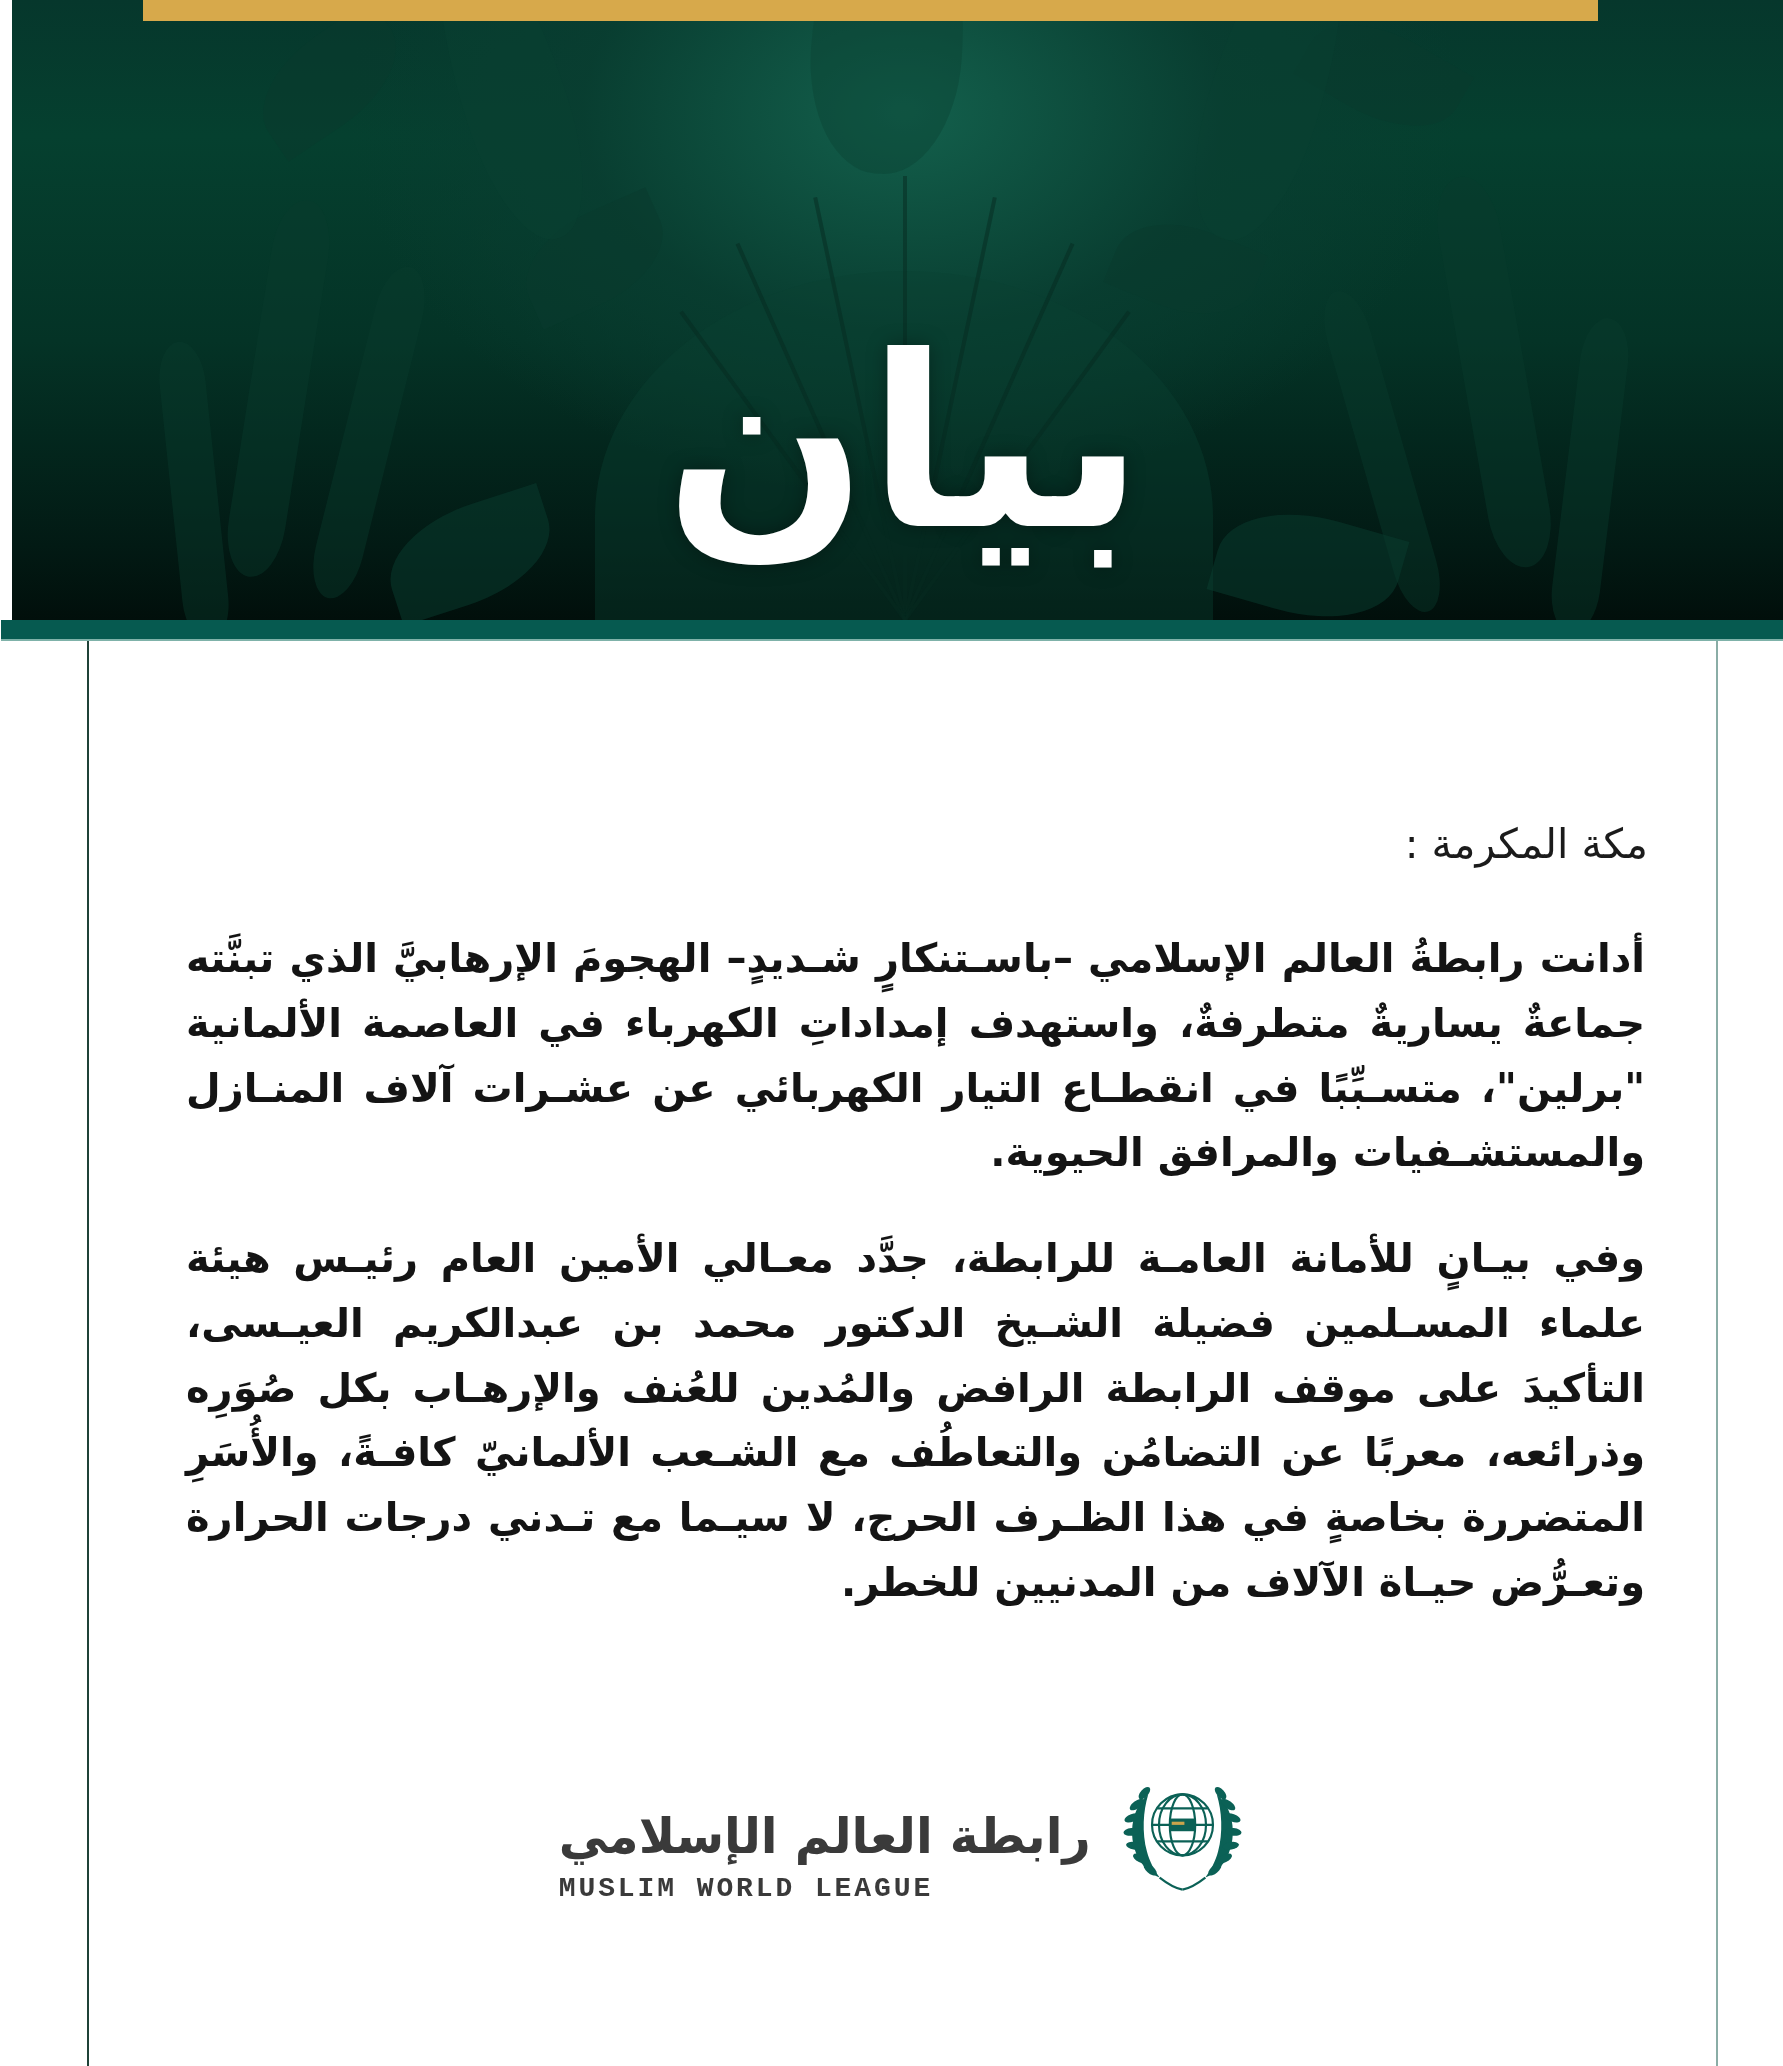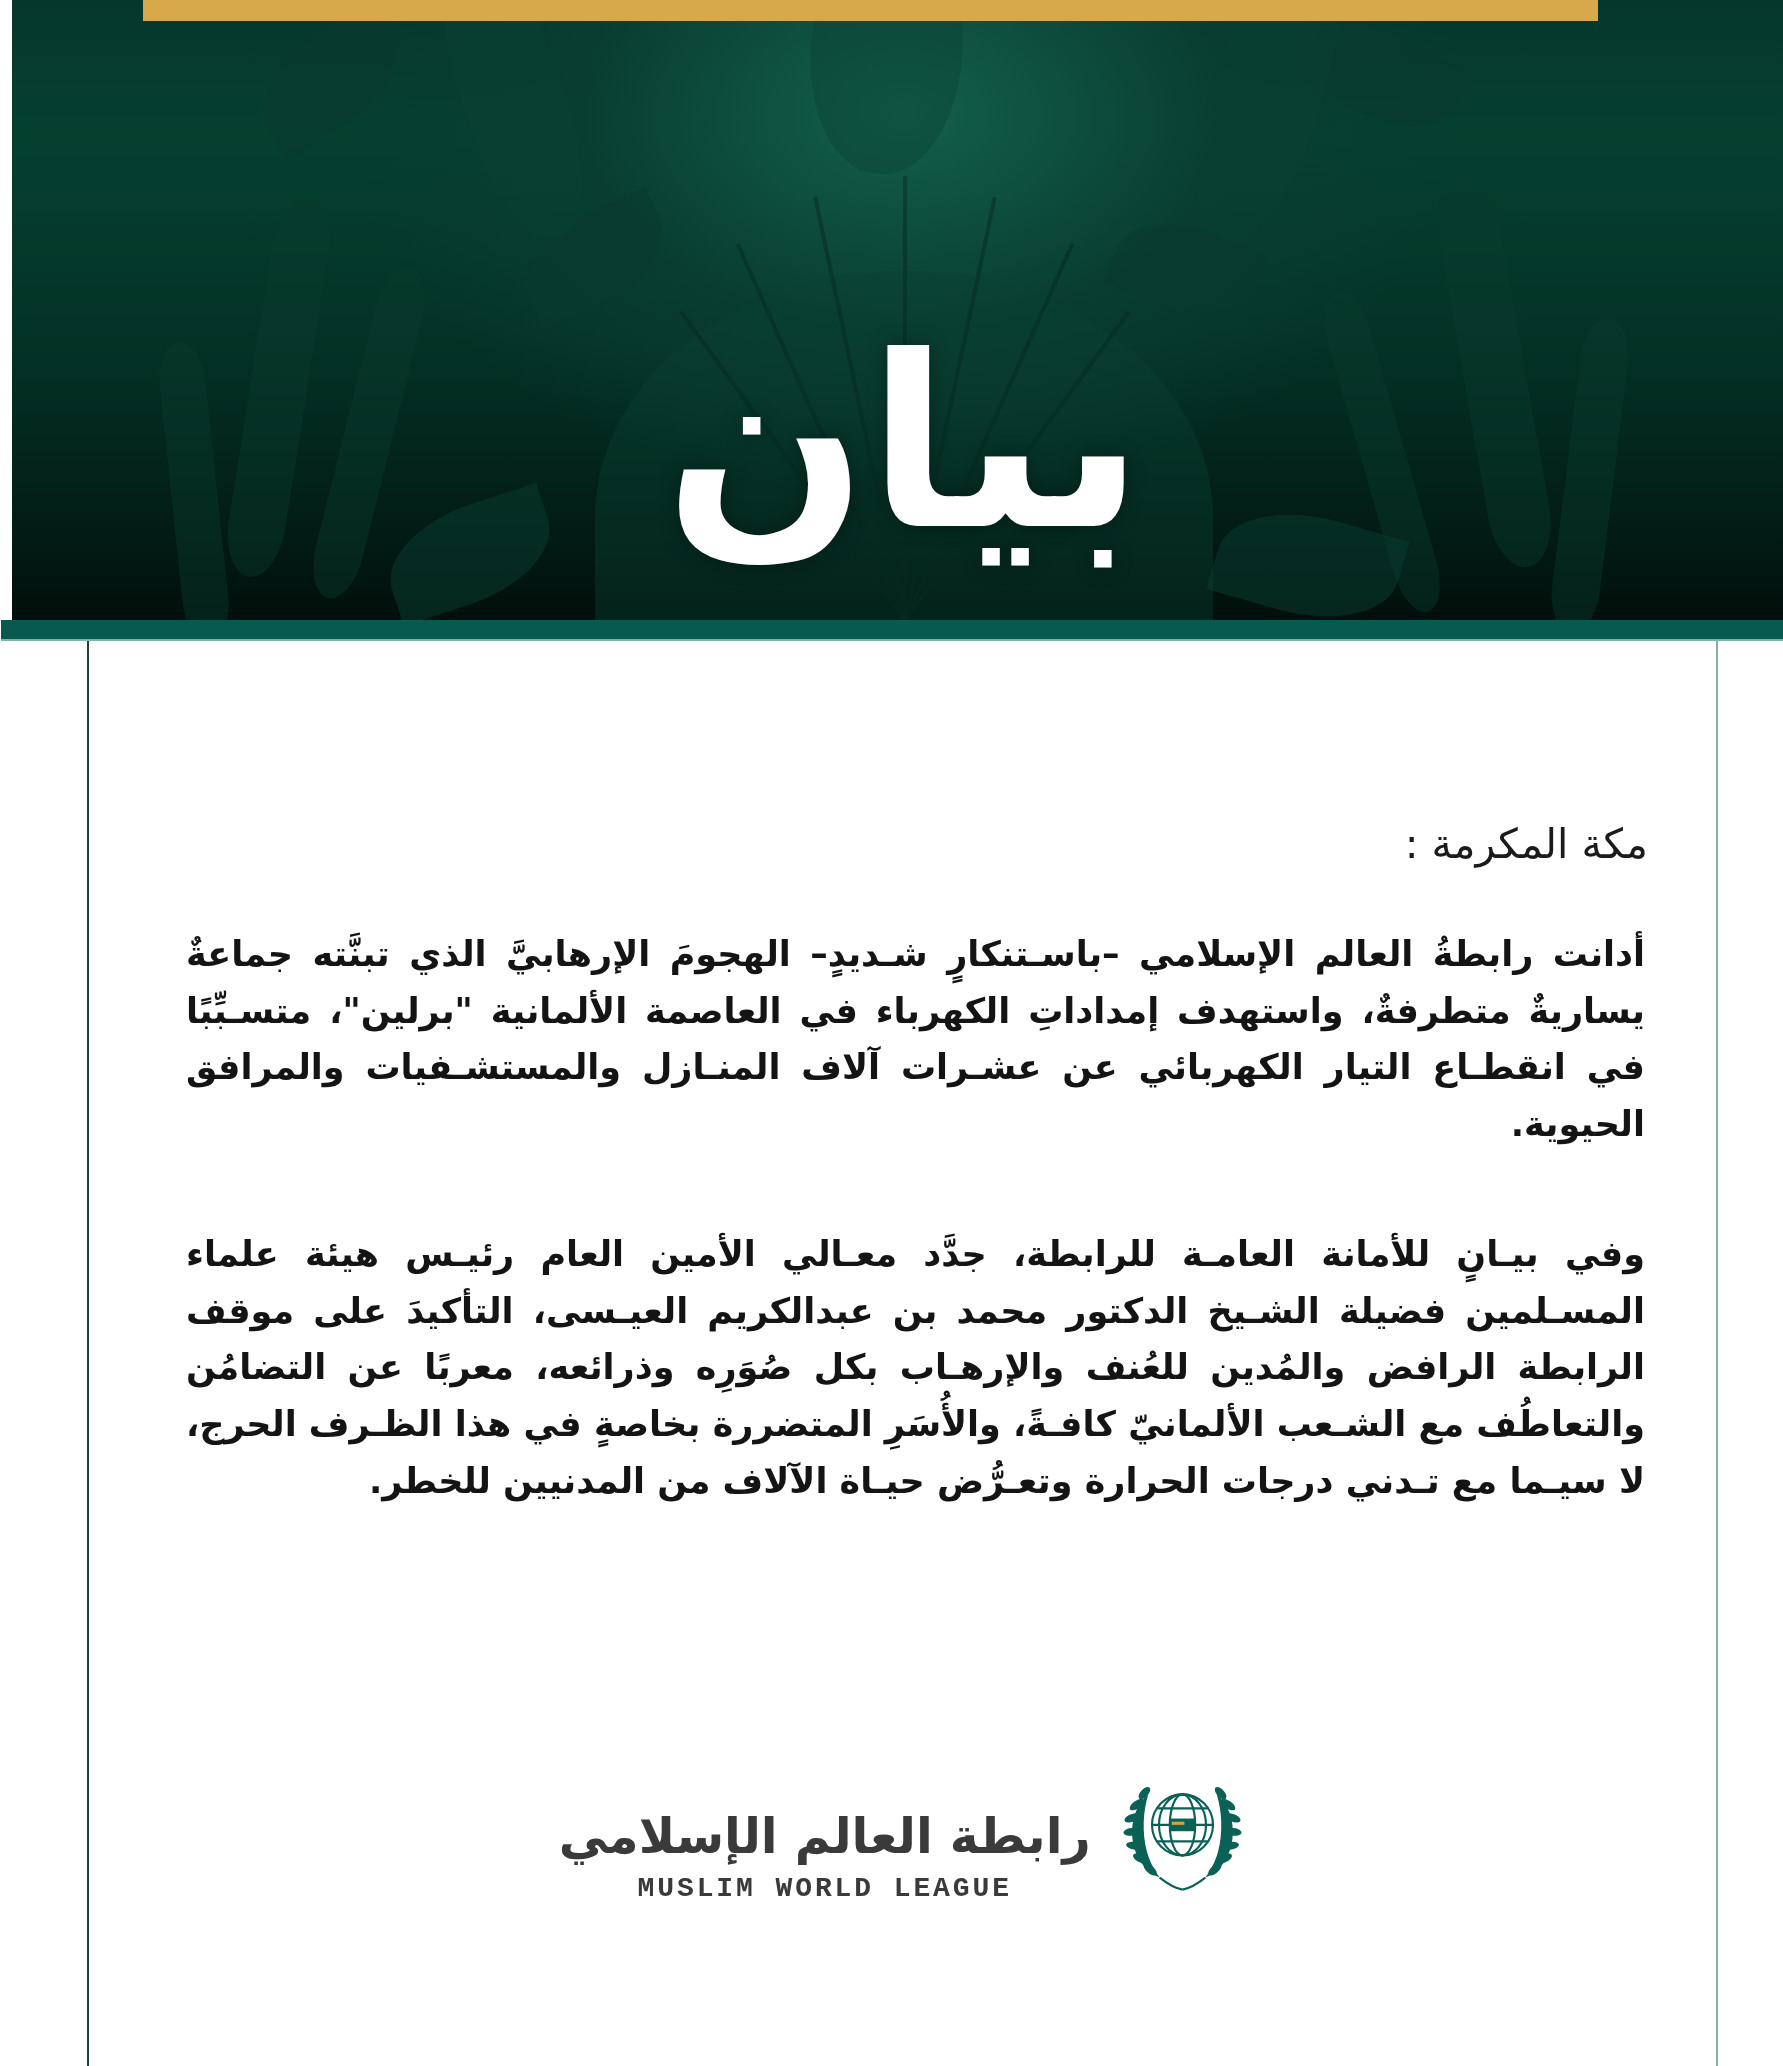--- a/index.html
+++ b/index.html
@@ -127,39 +127,39 @@
   }
 
   .para {
     position:absolute;
     right:71px;
     width:1459px;
     text-align:justify;
     text-align-last:right;
     direction:rtl;
     color:#141414;
-    font-size:35px;
+    font-size:40px;
     line-height:1.62;
     font-weight:700;
     font-family:"DejaVu Sans","Liberation Sans",sans-serif;
   }
   .para.p1 { top:287px; }
   .para.p2 { top:587px; }
 
   
   .logo-block {
     position:absolute;
     top:1122px; left:0; right:0;
     display:flex;
     align-items:center;
     justify-content:center;
     gap:28.5px;
     direction:ltr;
   }
-  .logo-text { text-align:center;margin-top:48px; }
+  .logo-text { text-align:left;margin-top:48px; }
   .logo-ar {
     font-size:49px;
     font-weight:700;
     color:#3a3a3a;
     line-height:1.15;
     direction:rtl;
     letter-spacing:-0.8px;
     font-family:"DejaVu Sans","Liberation Sans",sans-serif;
   }
   .logo-en {

